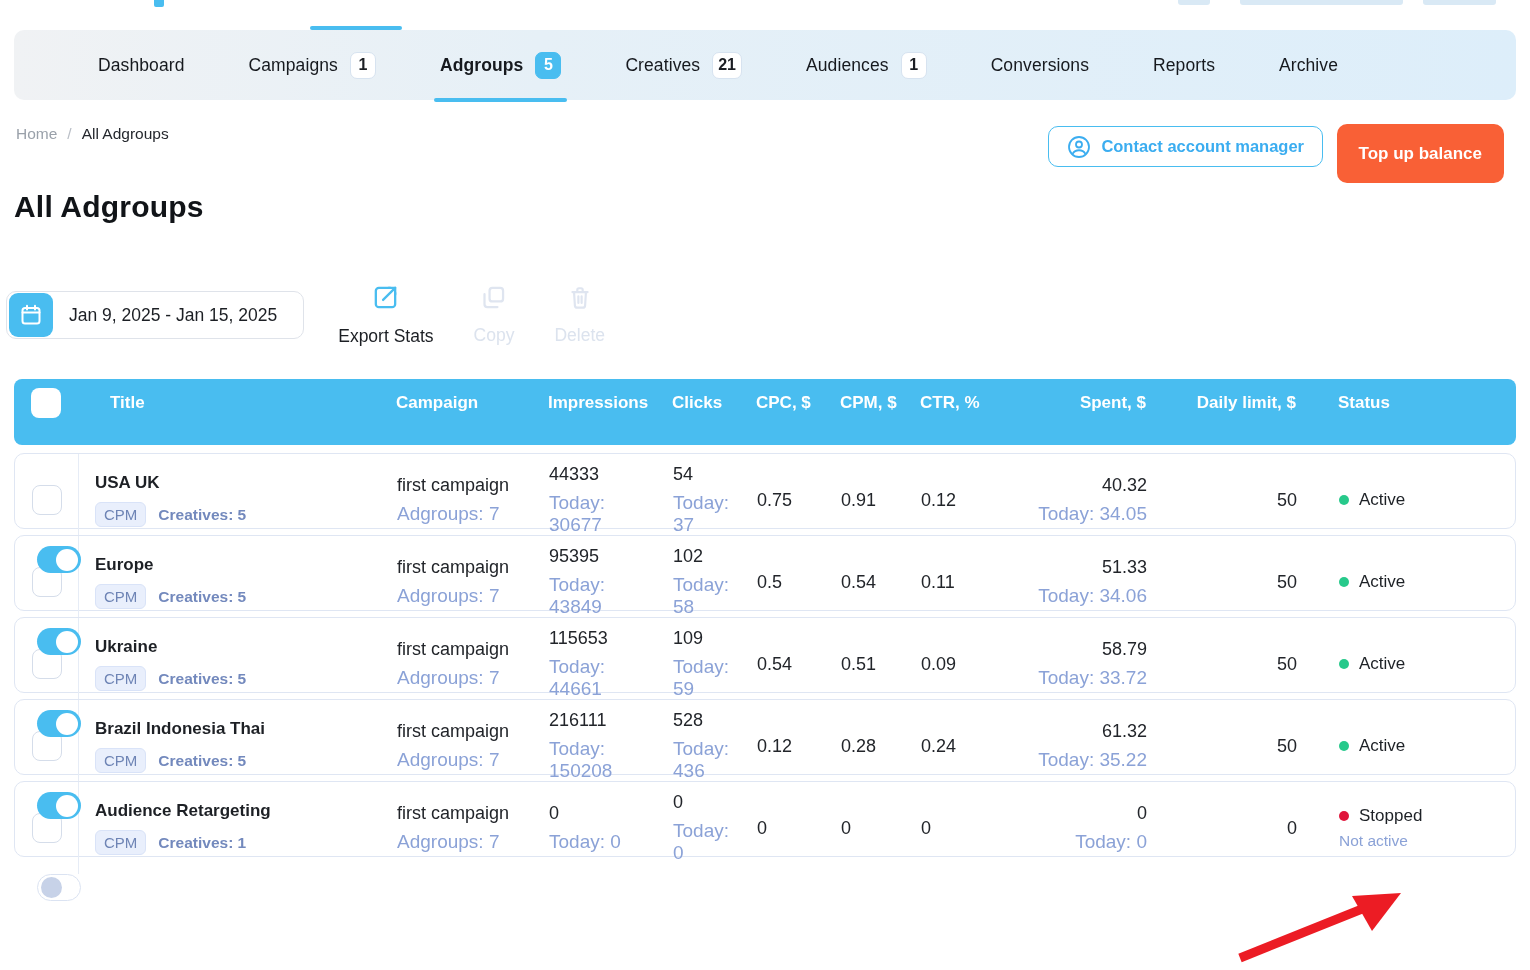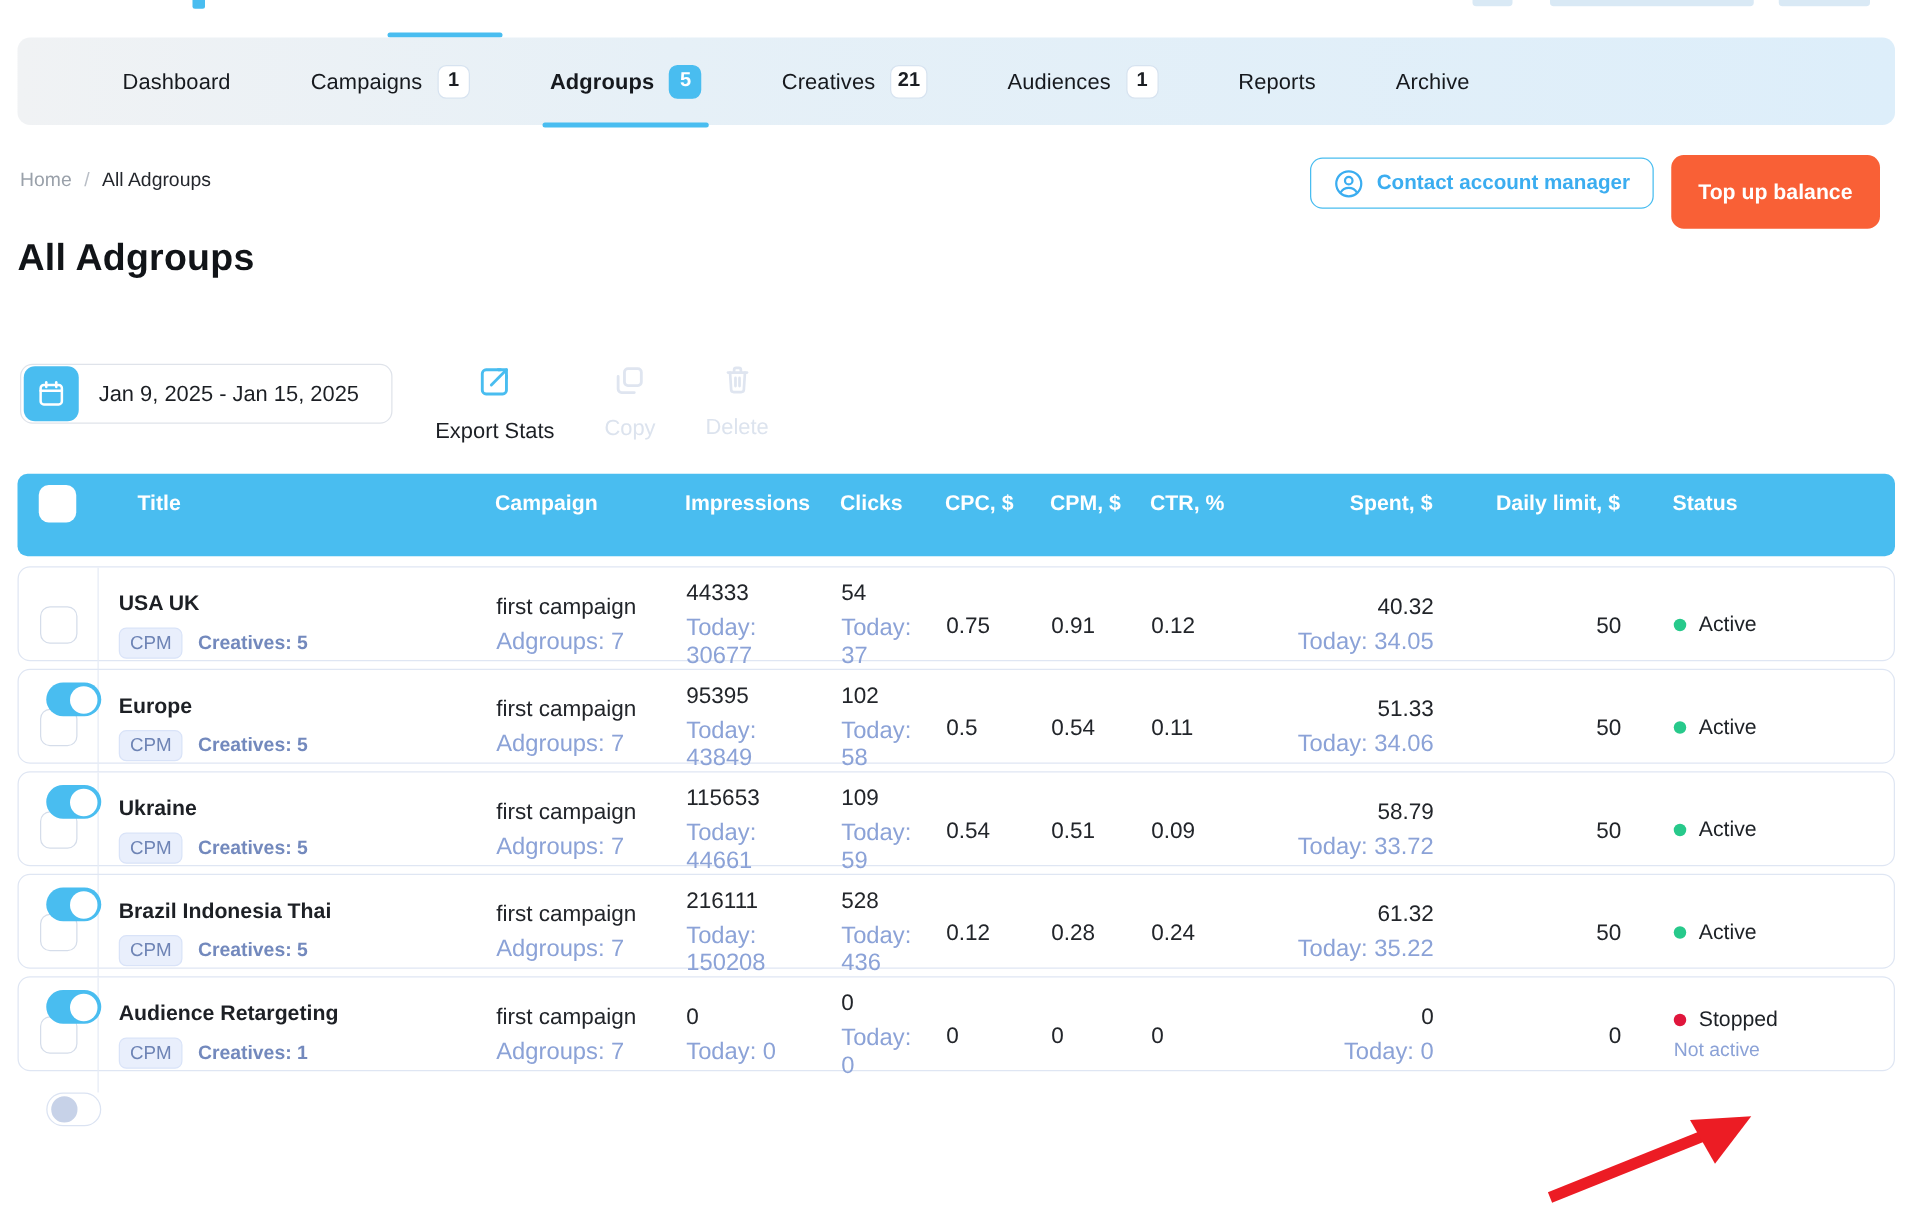--- a/index.html
+++ b/index.html
@@ -33,37 +33,37 @@
   .nav-tab .lbl{font-size:17.5px;font-weight:500;color:#16191e;letter-spacing:.1px;}
   .nav-tab.active .lbl{font-weight:700;}
   .nav-count{min-width:26px;height:27px;padding:0 5px;border:1px solid #d7e3f0;background:#fff;
     border-radius:7px;display:flex;align-items:center;justify-content:center;
     font-size:16px;font-weight:600;color:#1b1e23;}
   .nav-count.accent{background:var(--accent);border-color:var(--accent);color:#fff;}
   .nav-tab.active::after{content:"";position:absolute;left:-6px;right:-6px;bottom:-2px;height:4px;
     background:var(--accent);border-radius:2px;}
 
   
-  .breadcrumb{left:16px;top:136px;font-size:15.5px;display:flex;gap:10px;align-items:center;justify-content:center;}
+  .breadcrumb{left:16px;top:125px;font-size:15.5px;display:flex;gap:10px;align-items:center;justify-content:center;}
   .bc-home{color:#9aa1aa;}
   .bc-sep{color:#b9bec6;}
   .bc-cur{color:#24272d;font-weight:500;}
 
   
   .contact-btn{top:126px;right:207px;height:41px;padding:0 18px;border:1.5px solid var(--accent);
     border-radius:10px;background:#fff;display:flex;align-items:center;gap:10px;cursor:pointer;}
   .contact-btn span{color:#3badf0;font-size:16.5px;font-weight:600;}
   .topup-btn{top:124px;right:26px;height:59px;padding:0 22px;background:var(--orange);border:none;
     border-radius:10px;color:#fff;font-size:17px;font-weight:700;cursor:pointer;
     font-family:inherit;display:flex;align-items:center;}
 
   .page-title{left:14px;top:190px;font-size:30px;font-weight:700;letter-spacing:.2px;color:#111418;}
 
   
-  .toolbar{left:16px;top:291px;display:flex;height:48px;}
+  .toolbar{left:6px;top:291px;display:flex;align-items:center;height:48px;}
   .date-box{display:flex;align-items:center;border:1px solid #dfe3ea;border-radius:10px;
     background:#fff;height:48px;padding:2px;gap:16px;cursor:pointer;}
   .cal-btn{width:44px;height:44px;background:var(--accent);border-radius:9px;
     display:flex;align-items:center;justify-content:center;}
   .date-text{font-size:17.5px;font-weight:500;color:#1c1f24;padding-right:24px;}
   .tool-btn{display:flex;align-items:center;gap:14px;border:none;background:none;cursor:pointer;
     font-family:inherit;font-size:17.5px;font-weight:500;color:#1c1f24;flex-direction:column;}
   .tool-btn.export{margin-left:34px;}
   .tool-btn.disabled{color:#dce3ee;cursor:default;margin-left:40px;}
 
@@ -144,20 +144,24 @@
   </div>
     <div class="nav-tab">
     <span class="lbl">Creatives</span>
     <span class="nav-count">21</span>
   </div>
     <div class="nav-tab">
     <span class="lbl">Audiences</span>
     <span class="nav-count">1</span>
   </div>
     <div class="nav-tab">
+    <span class="lbl">Conversions</span>
+
+  </div>
+    <div class="nav-tab">
     <span class="lbl">Reports</span>
 
   </div>
     <div class="nav-tab">
     <span class="lbl">Archive</span>
 
   </div>
   </nav>
 
 <div class="abs breadcrumb">

